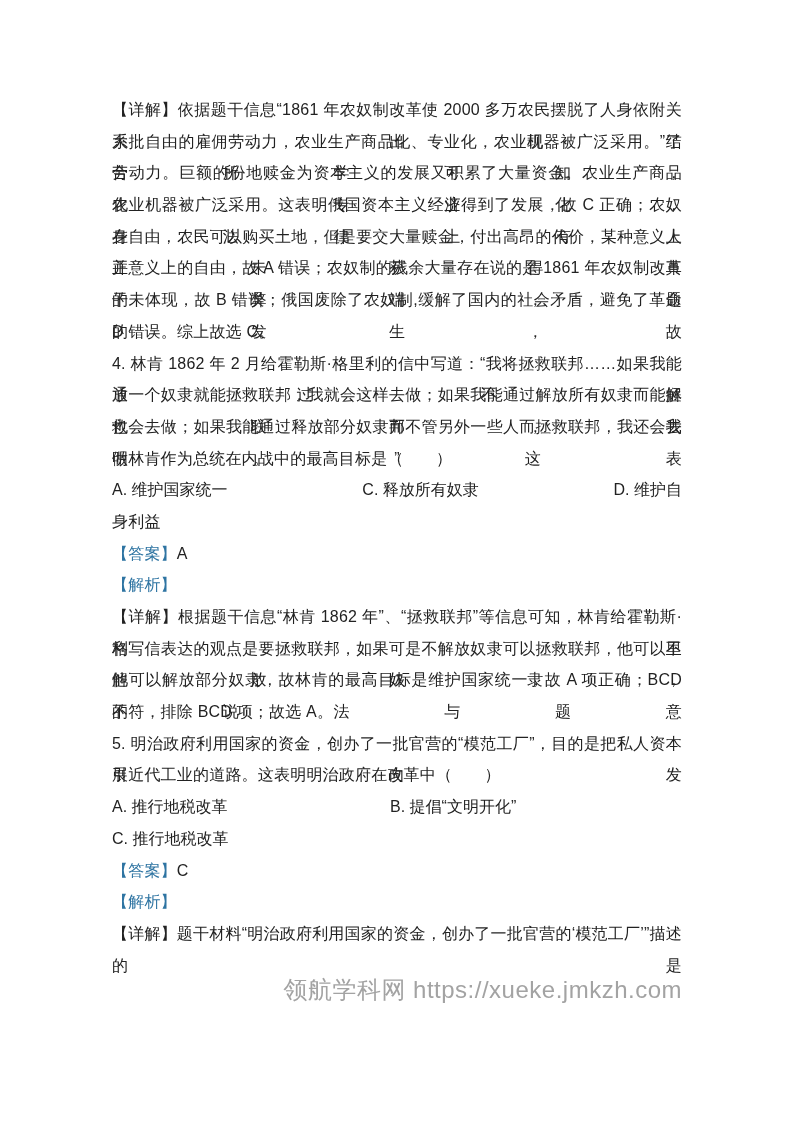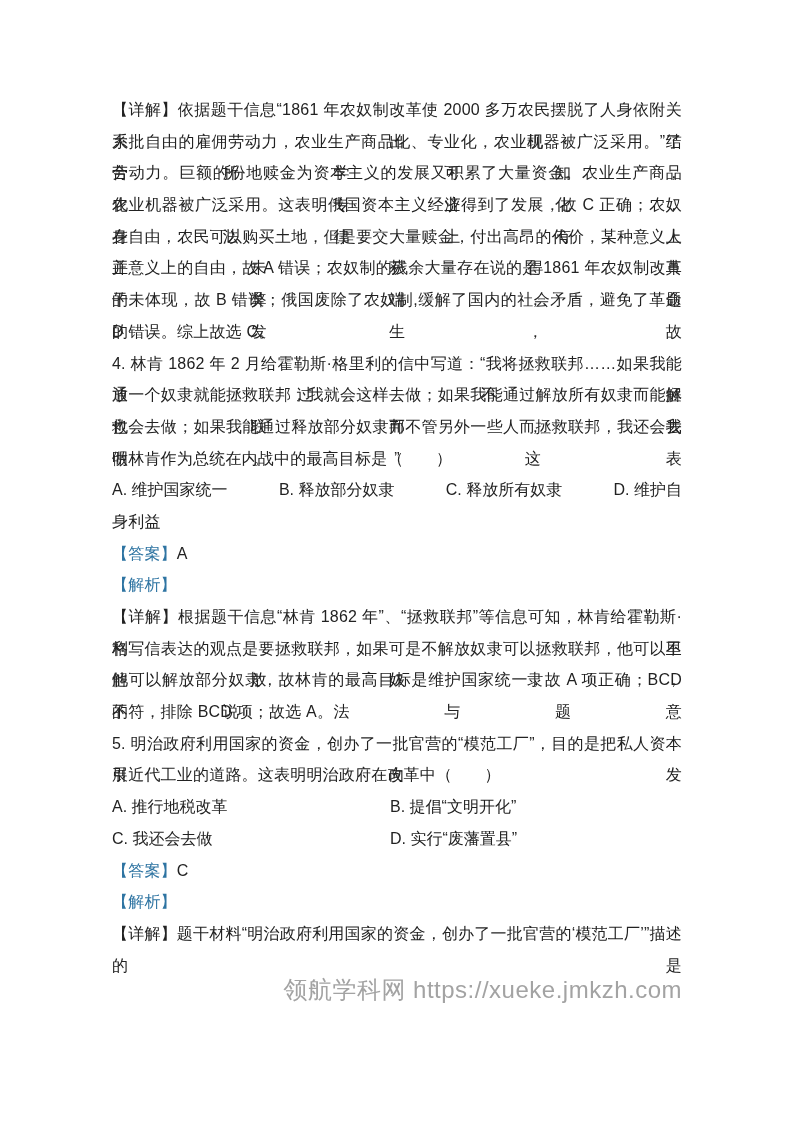--- a/index.html
+++ b/index.html
@@ -71,21 +71,20 @@
     </div>
 
     <div>
       <div class="ln j">4.  林肯 1862 年 2 月给霍勒斯·格里利的信中写道：“我将拯救联邦……如果我能通过不解</div>
       <div class="ln j">放一个奴隶就能拯救联邦，我就会这样去做；如果我能通过解放所有奴隶而能拯救联邦，我</div>
       <div class="ln j">也会去做；如果我能通过释放部分奴隶而不管另外一些人而拯救联邦，我还会去做。”这表</div>
       <div class="ln">明林肯作为总统在内战中的最高目标是（　　）</div>
 
       <div class="opt4row">
         <span>A.  维护国家统一</span>
-        <span>B.  释放部分奴隶</span>
         <span>C.  释放所有奴隶</span>
         <span>D.  维护自</span>
       </div>
       <div class="ln">身利益</div>
 
       <div class="ln">
         <span class="lbl">【答案】</span><span class="ans-val">A</span>
       </div>
       <div class="ln">
         <span class="lbl">【解析】</span>
@@ -99,22 +98,21 @@
 
     <div>
       <div class="ln j">5.  明治政府利用国家的资金，创办了一批官营的“模范工厂”，目的是把私人资本引向发</div>
       <div class="ln">展近代工业的道路。这表明明治政府在改革中（　　）</div>
 
       <div class="opt5row">
         <span>A.  推行地税改革</span>
         <span>B.  提倡“文明开化”</span>
       </div>
       <div class="opt5row">
-        <span>C.  我还会去做</span>
-        <span>D.  实行“废藩置县”</span>
+        <span>C.  推行地税改革</span>
       </div>
 
       <div class="ln">
         <span class="lbl">【答案】</span><span class="ans-val">C</span>
       </div>
       <div class="ln">
         <span class="lbl">【解析】</span>
       </div>
 
       <div class="ln j">【详解】题干材料“明治政府利用国家的资金，创办了一批官营的‘模范工厂’”描述的是</div>

